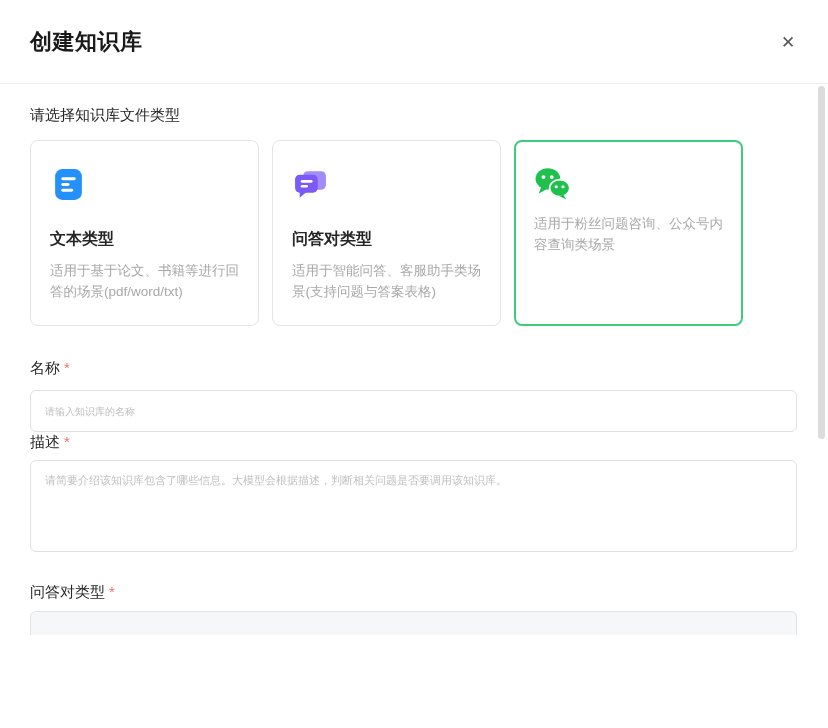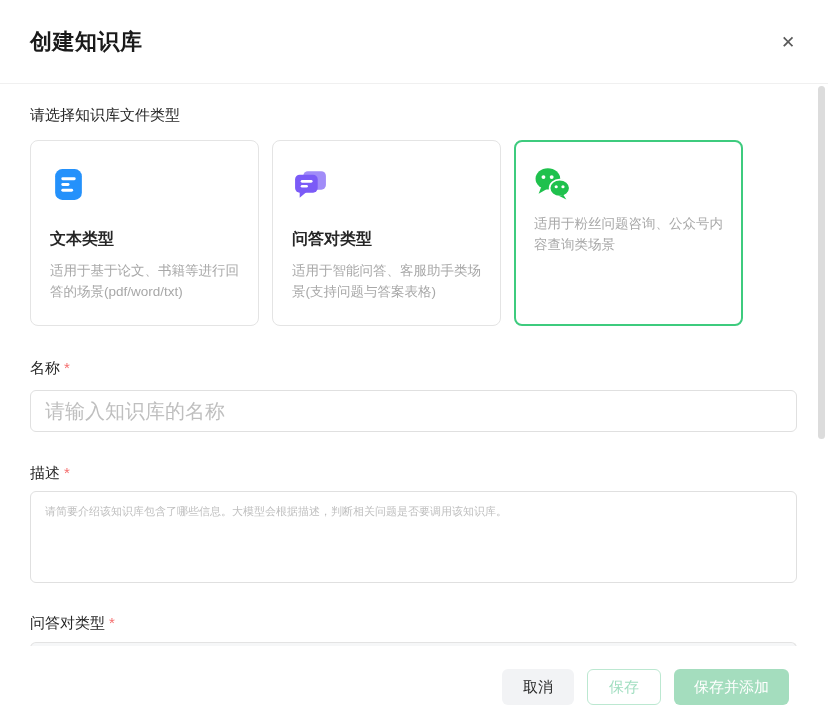--- a/index.html
+++ b/index.html
@@ -26,25 +26,25 @@
     padding: 25px 19px 0 19px; background: #fff; cursor: pointer; }
   .type-card.selected { border: 2px solid #3ecb7e; padding: 24px 18px 0 18px; }
   .card-icon { width: 37px; height: 37px; display: block; }
   .card-title { font-size: 16px; font-weight: 700; color: #262626; margin-top: 26px; }
   .card-desc { font-size: 13.5px; color: #a8a8a8; line-height: 1.55; margin-top: 11px; }
 
   
   .form-group { }
   .form-label { font-size: 15px; color: #262626; line-height: 20px; }
   .fg-name { margin-top: 32px; }
-  .fg-desc { margin-top: 31px; }
+  .fg-desc { }
   .fg-auth { margin-top: 30px; }
   .text-input { display: block; width: 767px; height: 42px; margin-top: 12px;
     border: 1px solid #e0e0e0; border-radius: 6px; padding: 0 14px;
-    font-size: 20px; color: #262626; outline: none; background: #fff;
+    font-size: 10px; color: #262626; outline: none; background: #fff;
     font-family: "Liberation Sans", "DejaVu Sans", sans-serif; }
   .text-area { display: block; width: 767px; height: 92px; margin-top: 8px;
     border: 1px solid #e0e0e0; border-radius: 6px; padding: 11px 14px;
     font-size: 11px; color: #262626; outline: none; resize: none; background: #fff;
     font-family: "Liberation Sans", "DejaVu Sans", sans-serif; line-height: 1.5; }
   .text-input::placeholder, .text-area::placeholder { color: #bfbfbf; }
   .clipped-select { width: 767px; height: 24px; margin-top: 9px;
     border: 1px solid #e3e3e3; border-bottom: none; border-radius: 6px 6px 0 0; background: #f6f7f8; }
 
   
@@ -126,19 +126,14 @@
 
     <div class="form-group fg-auth">
       <div class="form-label"><span>问答对类型</span><span class="req">*</span></div>
       <div class="clipped-select"></div>
     </div>
 
   </div>
 
   <div class="scrollbar-thumb"></div>
 
-  <div class="modal-footer">
-    <button class="btn btn-cancel">取消</button>
-    <button class="btn btn-save" disabled="">保存</button>
-    <button class="btn btn-save-add" disabled="">保存并添加</button>
-  </div>
 
 </div>
 
 </body></html>

